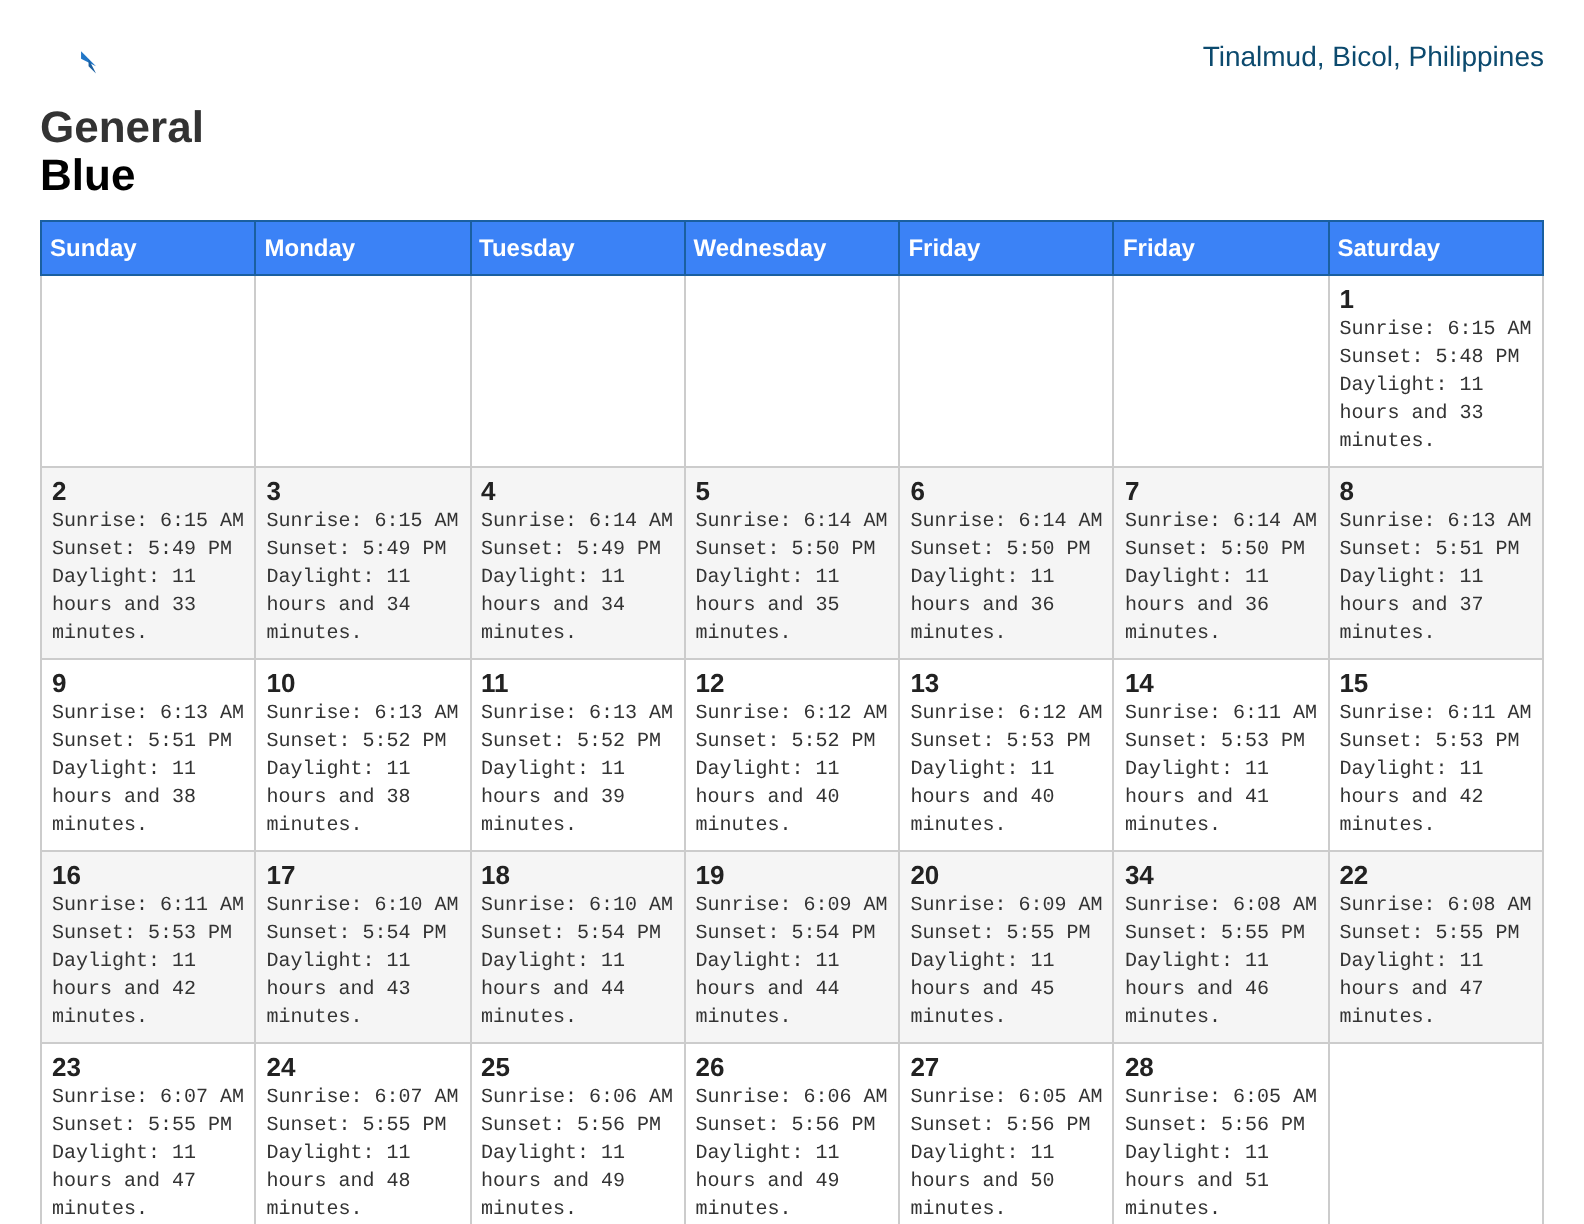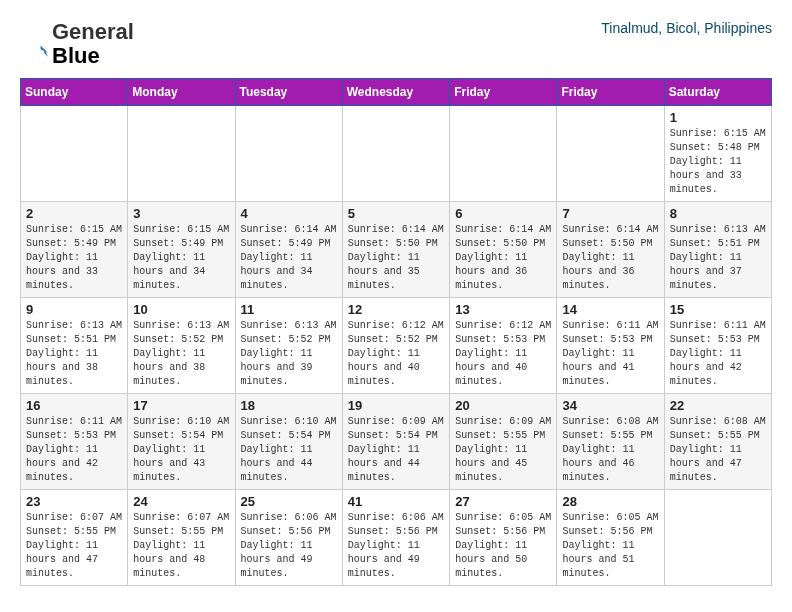--- a/index.html
+++ b/index.html
@@ -11,22 +11,23 @@
       padding: 20px;
     }
     .header {
       display: flex;
       justify-content: space-between;
       align-items: flex-start;
       margin-bottom: 10px;
     }
     .logo {
       display: flex;
-      align-items: flex-end;
+      align-items: flex-start;
       gap: 4px;
+      flex-direction: column;
     }
     .logo-text {
       font-size: 22px;
       font-weight: bold;
       line-height: 1.1;
     }
     .logo-general { color: #333; }
     .logo-blue { color: #000000; }
     .logo-icon {
       width: 28px;
@@ -44,21 +45,21 @@
     .location {
       font-size: 14px;
       color: #0c4a6e;
     }
     .calendar {
       width: 100%;
       border-collapse: collapse;
       border: 1px solid #ccc;
     }
     .calendar th {
-      background-color: #a21caf;
+      background-color: #3b82f6;
       color: #fff;
       font-size: 12px;
       font-weight: bold;
       padding: 6px 4px;
       text-align: left;
       border: 1px solid #1a5fa0;
     }
     .calendar td {
       vertical-align: top;
       border: 1px solid #ccc;
@@ -277,21 +278,21 @@
 Sunset: 5:55 PM
 Daylight: 11 hours and 48 minutes.</div>
         </td>
         <td>
           <span class="day-num">25</span>
           <div class="day-info">Sunrise: 6:06 AM
 Sunset: 5:56 PM
 Daylight: 11 hours and 49 minutes.</div>
         </td>
         <td>
-          <span class="day-num">41</span>
+          <span class="day-num">26</span>
           <div class="day-info">Sunrise: 6:06 AM
 Sunset: 5:56 PM
 Daylight: 11 hours and 49 minutes.</div>
         </td>
         <td>
           <span class="day-num">27</span>
           <div class="day-info">Sunrise: 6:05 AM
 Sunset: 5:56 PM
 Daylight: 11 hours and 50 minutes.</div>
         </td>

